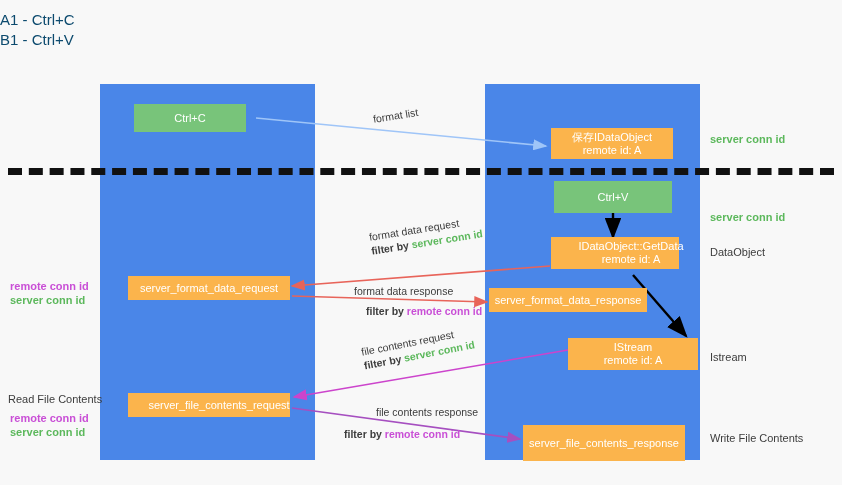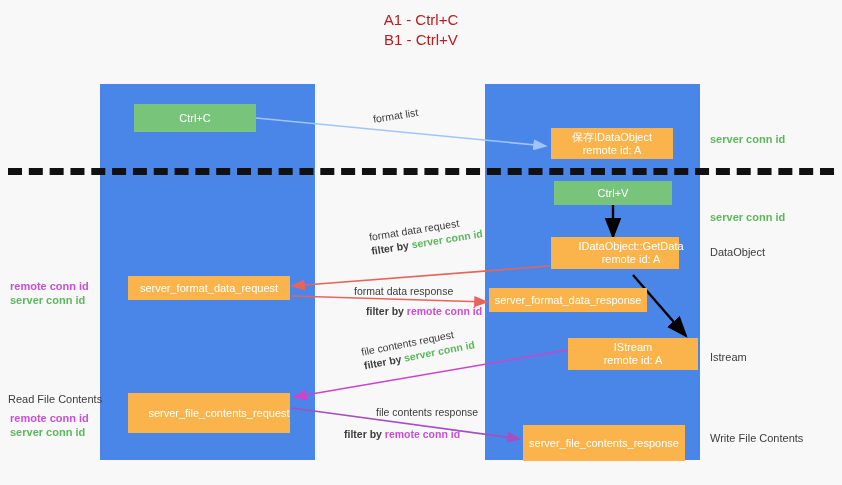--- a/index.html
+++ b/index.html
@@ -18,23 +18,22 @@
     position: relative;
     width: 842px;
     height: 485px;
   }
   .abs { position: absolute; }
 
   
   #title {
     left: 0; top: 10px;
     width: 842px;
-    text-align: center;
     font-size: 15px;
-    color: #b91c1c;
+    color: #0c4a6e;
     line-height: 20px;
     white-space: pre;
   }
 
   
   .lane-header {
     text-align: center;
     font-size: 11px;
     color: #3c3c3c;
     line-height: 13px;
@@ -150,30 +149,30 @@
 
     <line x1="292" y1="296" x2="487" y2="302" stroke="#e8645a" stroke-width="1.6" marker-end="url(#ah-red)"></line>
 
     <line x1="568" y1="350" x2="294" y2="397" stroke="#cc44cc" stroke-width="1.6" marker-end="url(#ah-magenta)"></line>
 
     <line x1="292" y1="408" x2="520" y2="439" stroke="#a64fc0" stroke-width="1.6" marker-end="url(#ah-purple)"></line>
   </svg>
 
   <div class="abs" id="divider"></div>
 
-  <div class="abs node node-green" style="left:134px; top:104px; width:122px; height:28px;">
+  <div class="abs node node-green" style="left:134px; top:104px; width:112px; height:28px;">
     <div>Ctrl+C</div>
   </div>
 
   <div class="abs node node-orange" style="left:551px; top:128px; width:122px; height:31px;">
     <div>保存IDataObject</div>
     <div>remote id: A</div>
   </div>
 
-  <div class="abs node node-green" style="left:554px; top:181px; width:118px; height:24px;">
+  <div class="abs node node-green" style="left:554px; top:181px; width:118px; height:32px;">
     <div>Ctrl+V</div>
   </div>
 
   <div class="abs node node-orange" style="left:551px; top:237px; width:128px; height:32px;padding-left:32px;">
     <div>IDataObject::GetData</div>
     <div>remote id: A</div>
   </div>
 
   <div class="abs node node-orange" style="left:568px; top:338px; width:130px; height:32px;">
     <div>IStream</div>
@@ -181,21 +180,21 @@
   </div>
 
   <div class="abs node node-orange" style="left:128px; top:276px; width:162px; height:24px;">
     <div>server_format_data_request</div>
   </div>
 
   <div class="abs node node-orange" style="left:489px; top:288px; width:158px; height:24px;">
     <div>server_format_data_response</div>
   </div>
 
-  <div class="abs node node-orange" style="left:128px; top:393px; width:162px; height:40px;padding-left:20px;">
+  <div class="abs node node-orange" style="left:128px; top:393px; width:162px; height:24px;padding-left:20px;">
     <div>server_file_contents_request</div>
   </div>
 
   <div class="abs node node-orange" style="left:523px; top:425px; width:162px; height:36px;">
     <div>server_file_contents_response</div>
   </div>
 
   <div class="abs edge-label rot-a" style="left:372px; top:112px;">format list</div>
 
   <div class="abs rot-a" style="left:368px; top:230px;">

